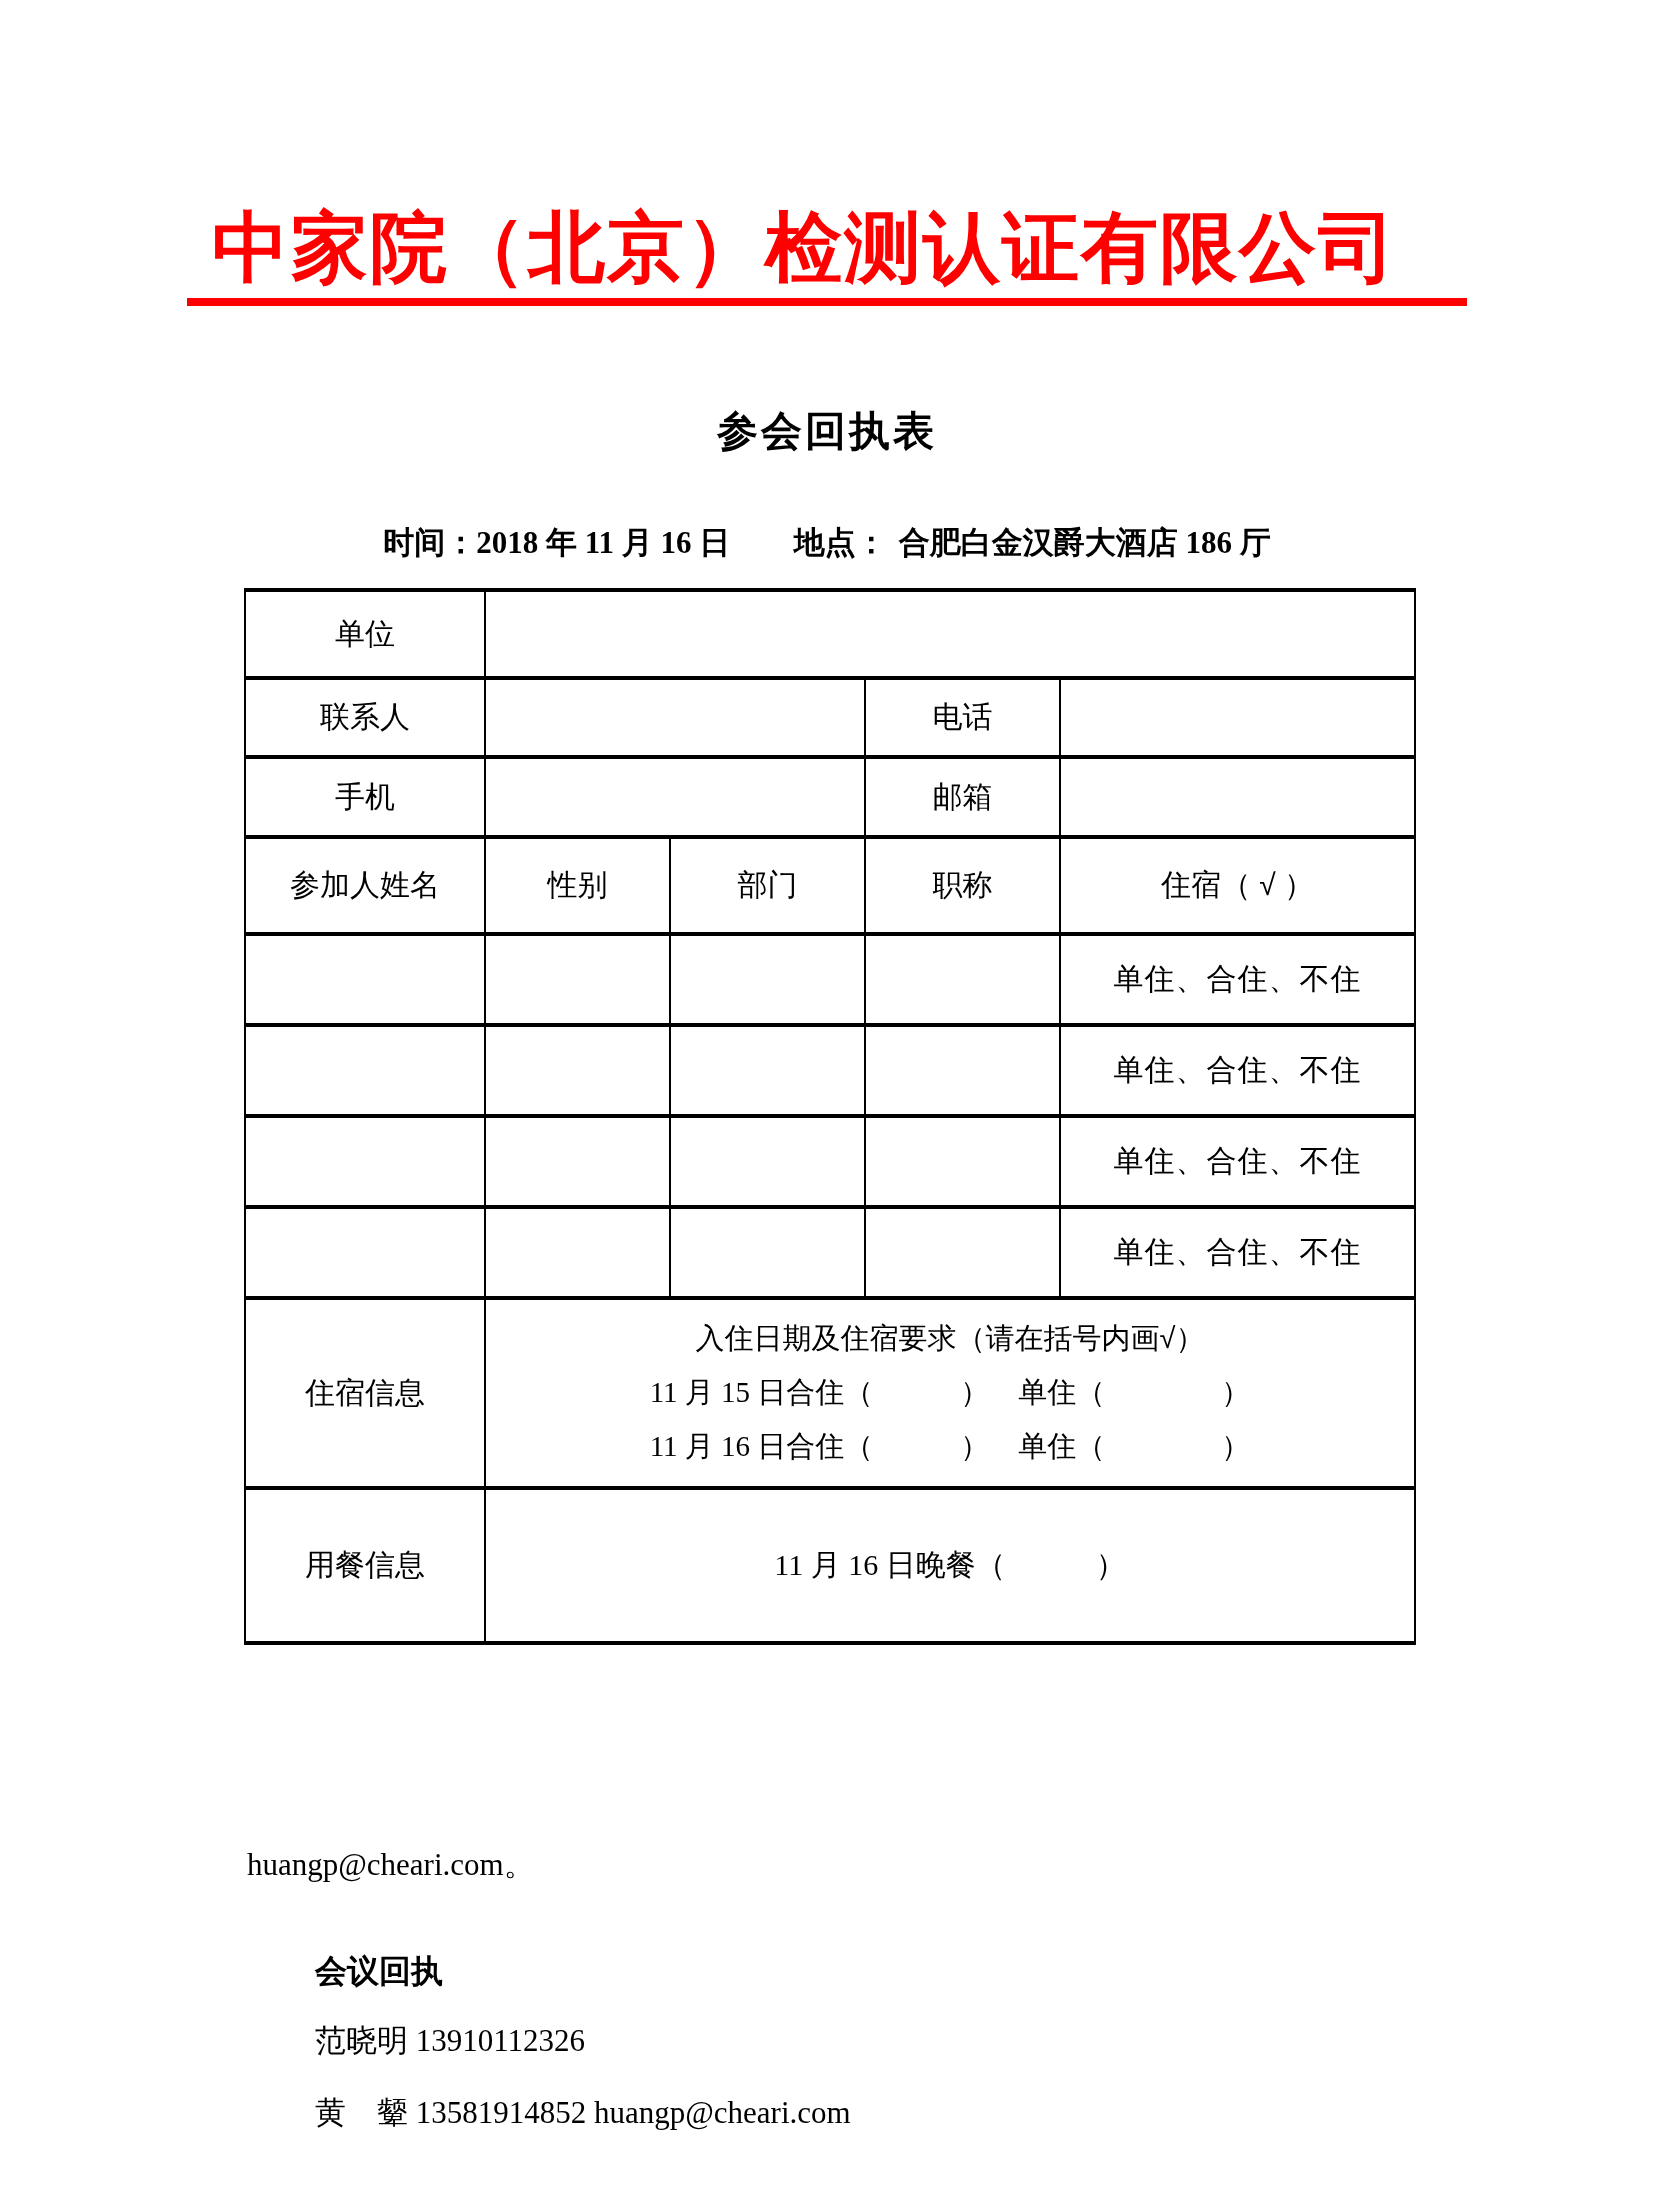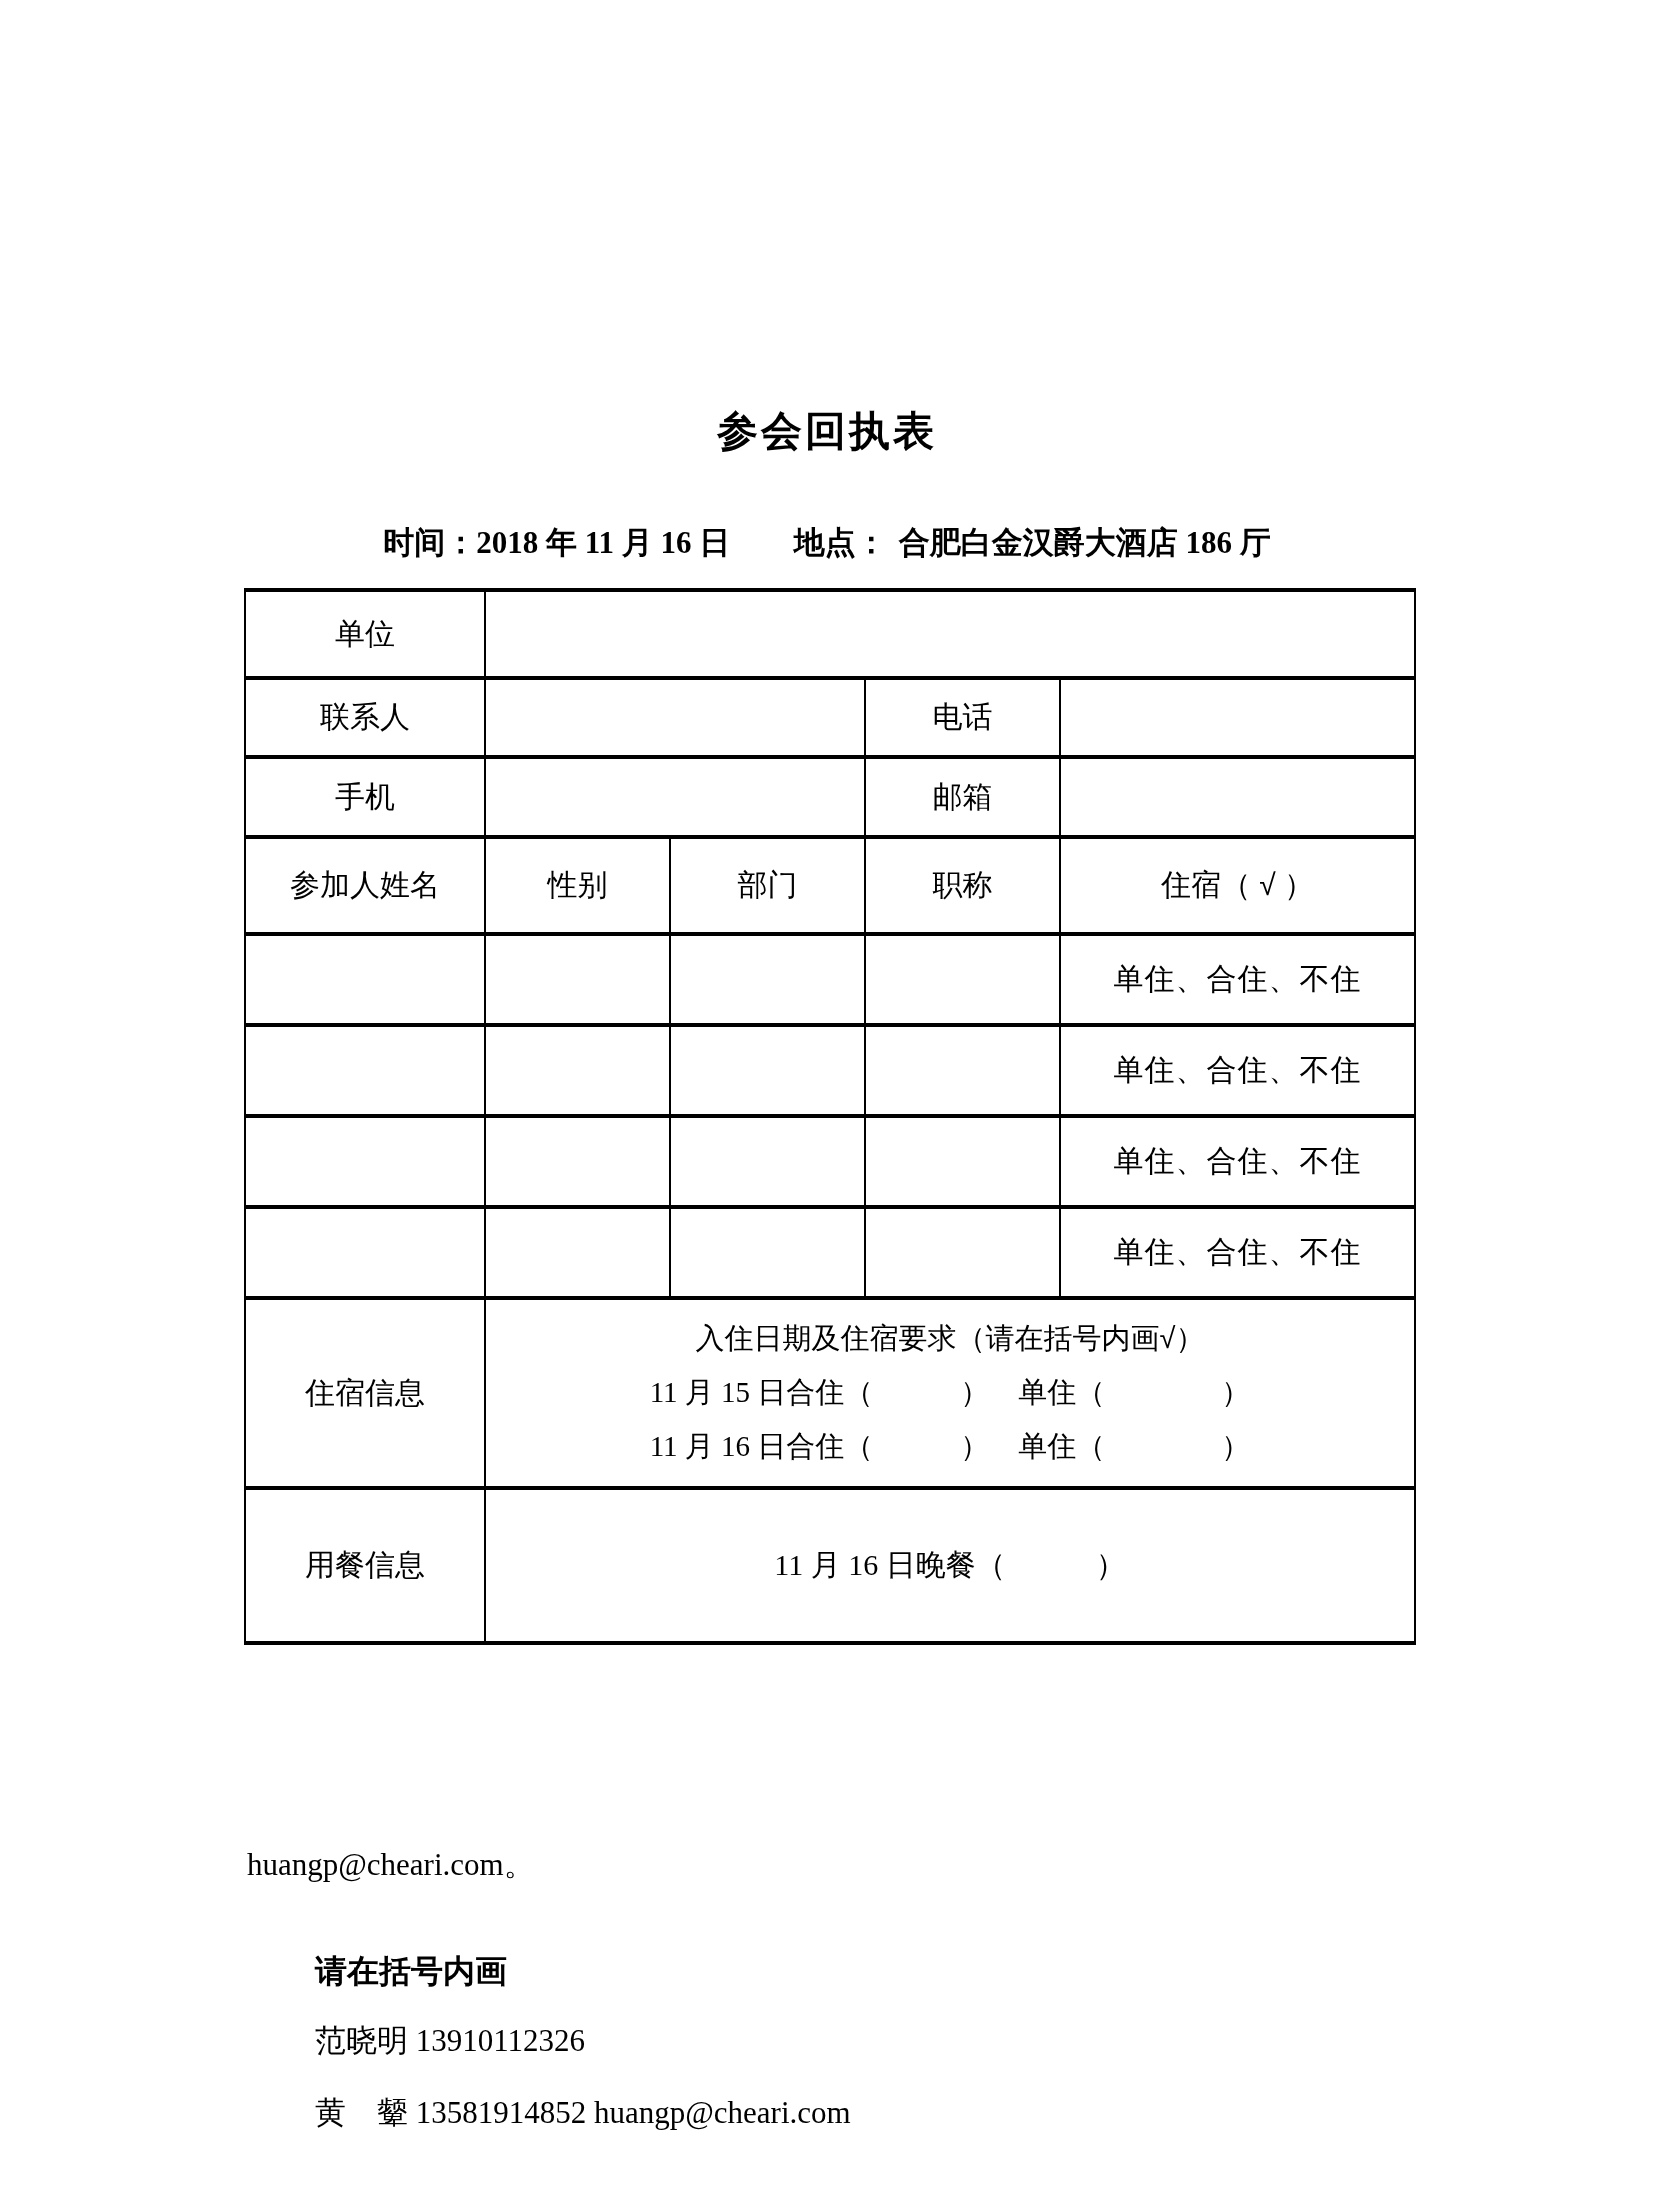--- a/index.html
+++ b/index.html
@@ -132,20 +132,23 @@
     font-family: "Liberation Serif", serif;
     margin-bottom: 30px;
     white-space: pre;
   }
 </style>
 </head>
 <body>
 
 <div class="page">
 
+  <div class="title-wrap">
+    <span class="company-title">中家院（北京）检测认证有限公司</span>
+  </div>
 
   <div class="form-title">参会回执表</div>
 
   <div class="meta-line">
     <span>时间：</span><span class="mixed-num">2018 年 11 月 16 日</span>
     <span class="loc">地点：</span><span class="loc-val mixed-num">合肥白金汉爵大酒店 186 厅</span>
   </div>
 
   <table class="ft">
     <colgroup>
@@ -222,18 +225,18 @@
         <td colspan="4" class="mixed-num">11 月 16 日晚餐（　　　）</td>
       </tr>
     </tbody>
   </table>
 
   <div class="notice">
     <span class="ln2">huangp@cheari.com。</span>
   </div>
 
   <div class="contacts">
-    <div class="contacts-heading">请在括号内画</div>
+    <div class="contacts-heading">会议回执</div>
     <div class="contact-line">范晓明 13910112326</div>
     <div class="contact-line">黄　颦 13581914852 huangp@cheari.com</div>
   </div>
 
 </div>
 
 </body></html>

